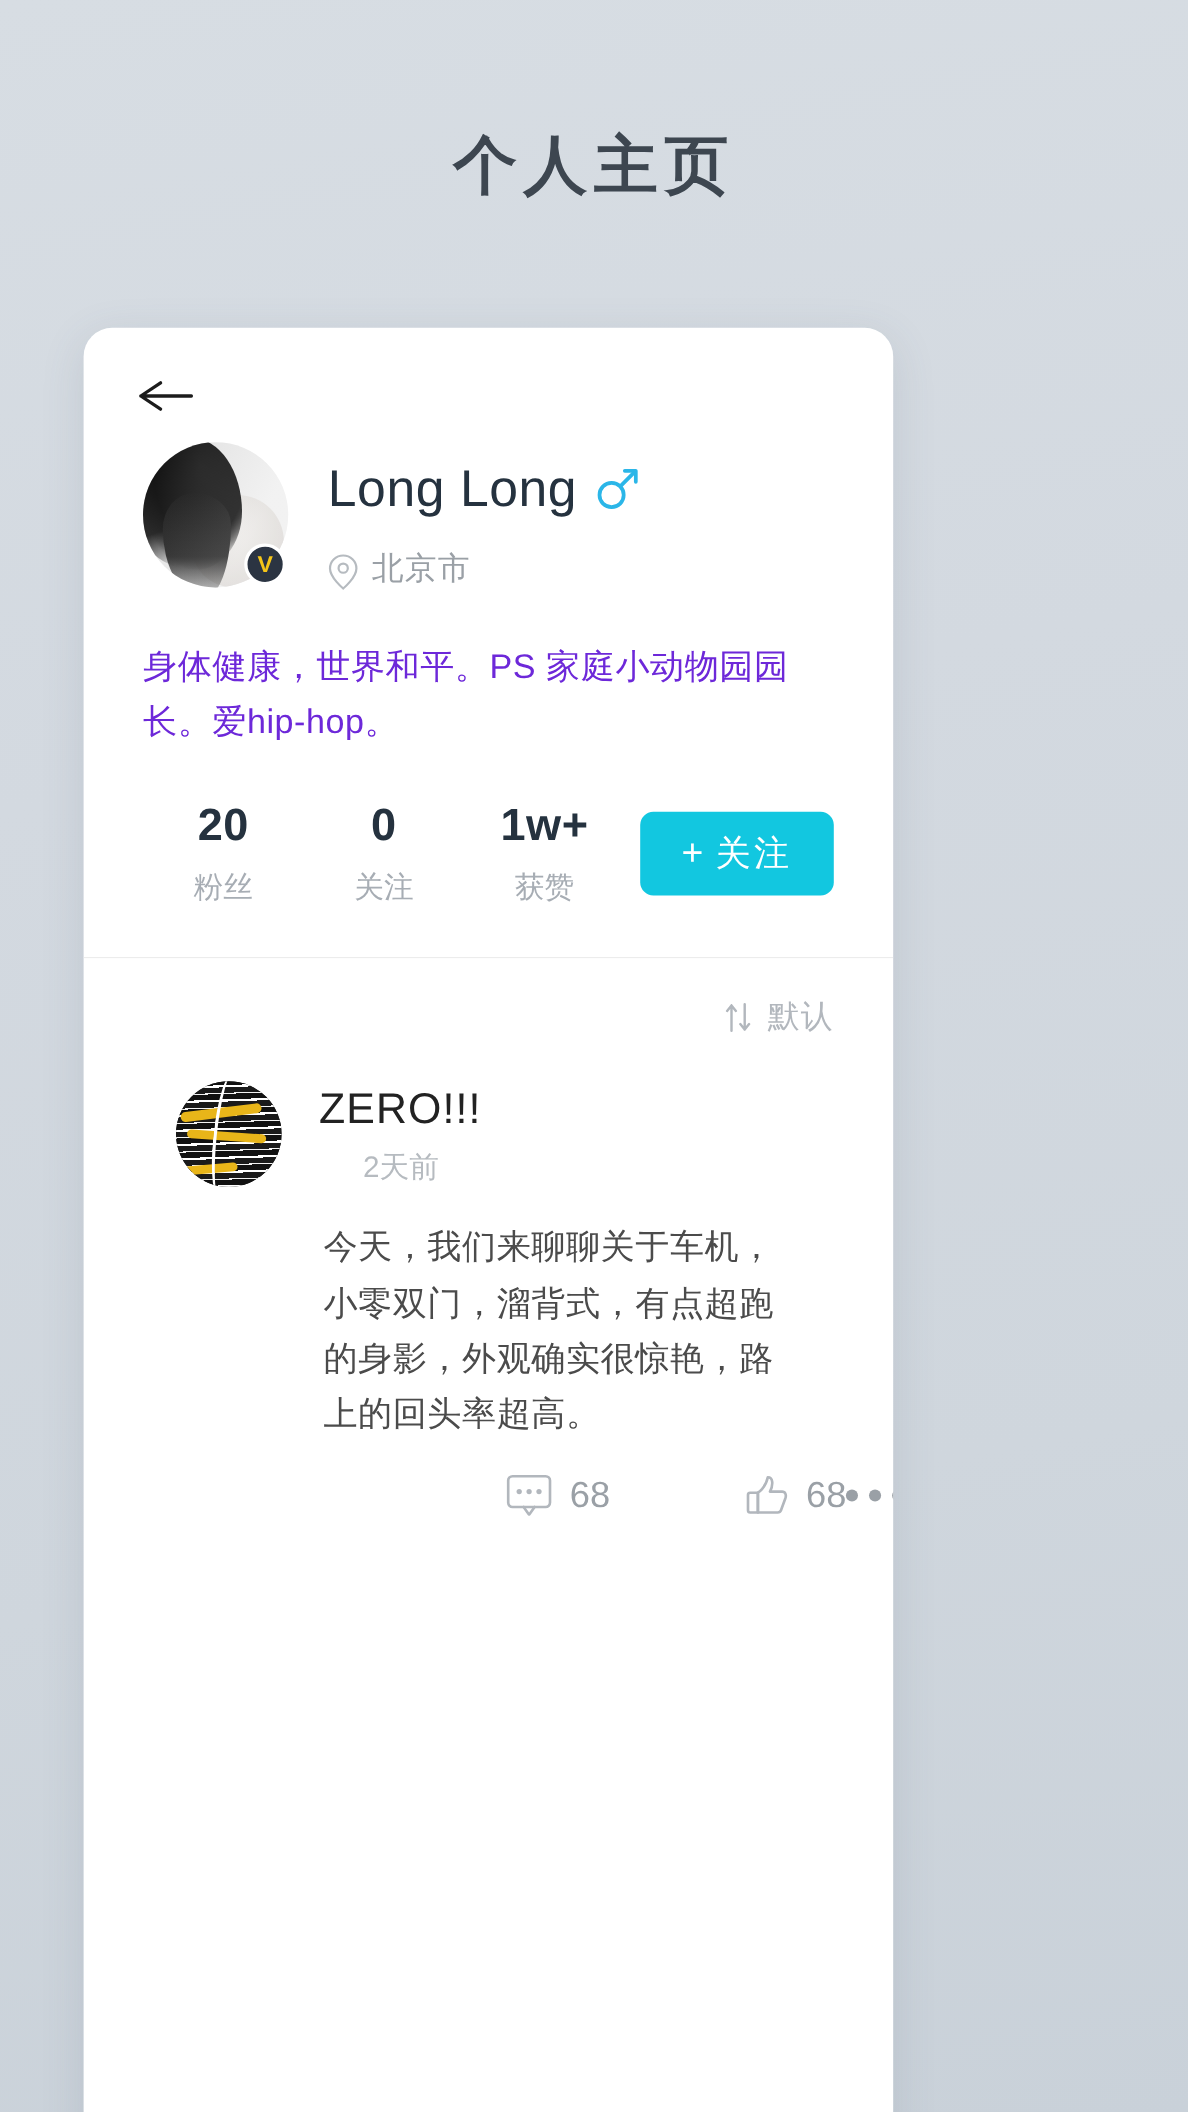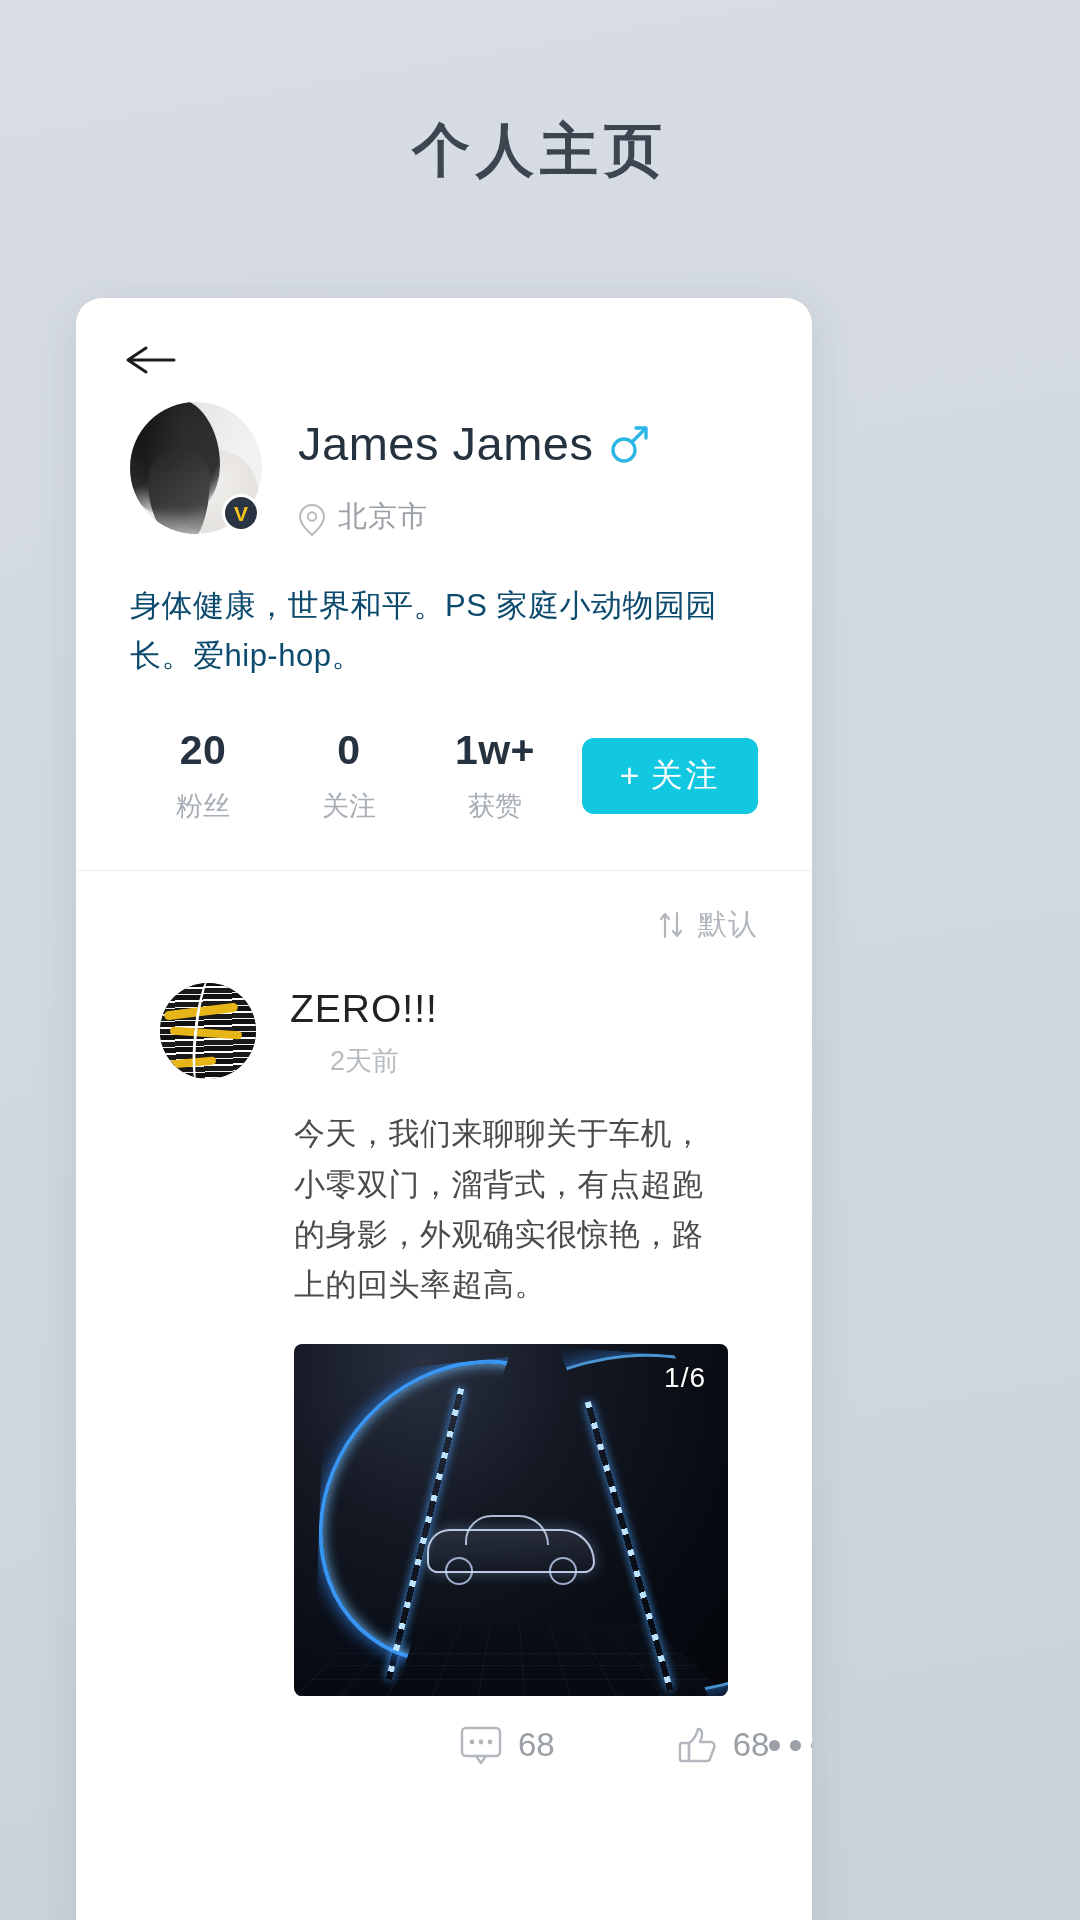--- a/index.html
+++ b/index.html
@@ -78,21 +78,21 @@
     font-size: 47px; color: #25323f; font-weight: 400; letter-spacing: .5px;
   }
   .gender-icon { margin-left: 16px; display: block; }
   .loc-row { display: flex; align-items: flex-end; margin-top: 26px; }
   .loc-icon { display: block; }
   .loc-text { font-size: 29px; color: #9aa0a6; margin-left: 12px; letter-spacing: 1px; }
 
   
   .bio {
     margin: 44px 54px 0 54px;
-    font-size: 31px; line-height: 1.62; color: #0c4a6e; letter-spacing: .5px;
+    font-size: 31px; line-height: 1.62; color: #6d28d9; letter-spacing: .5px;
   }
 
   
   .stats {
     display: flex; align-items: center;
     margin: 46px 54px 0 54px;
   }
   .stat { width: 146px; text-align: center; }
   .stat-num { font-size: 41px; color: #25323f; font-weight: 700; letter-spacing: .5px; }
   .stat-label { font-size: 27px; color: #a7adb4; margin-top: 14px; }
@@ -256,21 +256,21 @@
         <div class="skin"></div>
         <div class="hair"></div>
         <div class="hair2"></div>
         <div class="shade"></div>
       </div>
       <div class="verify-badge">V</div>
     </div>
 
     <div class="ident">
       <div class="name-row">
-        <div class="name">James James</div>
+        <div class="name">Long Long</div>
         <svg class="gender-icon" width="40" height="42" viewBox="0 0 40 42">
           <circle cx="15" cy="27" r="11" fill="none" stroke="#2bb6e8" stroke-width="3.4"></circle>
           <path d="M24 18 L36 6" stroke="#2bb6e8" stroke-width="3.4" stroke-linecap="round"></path>
           <path d="M27 5 H37 V15" fill="none" stroke="#2bb6e8" stroke-width="3.4" stroke-linecap="round" stroke-linejoin="round"></path>
         </svg>
       </div>
       <div class="loc-row">
         <svg class="loc-icon" width="28" height="34" viewBox="0 0 28 34">
           <path d="M14 2 C7.4 2 2 7.3 2 13.8 C2 22 14 32 14 32 C14 32 26 22 26 13.8 C26 7.3 20.6 2 14 2 Z" fill="none" stroke="#b6bbc0" stroke-width="2"></path>
           <circle cx="14" cy="13.5" r="4.2" fill="none" stroke="#b6bbc0" stroke-width="2"></circle>
@@ -321,34 +321,20 @@
         <div class="curve"></div>
       </div>
       <div class="post-meta">
         <div class="post-author">ZERO!!!</div>
         <div class="post-time">2天前</div>
       </div>
     </div>
 
     <div class="post-text">今天，我们来聊聊关于车机，小零双门，溜背式，有点超跑的身影，外观确实很惊艳，路上的回头率超高。</div>
 
-    <div class="post-media">
-      <div class="road"></div>
-      <div class="lighttrail trail-a"></div>
-      <div class="lighttrail trail-b"></div>
-      <div class="dots-l"></div>
-      <div class="dots-r"></div>
-      <div class="car">
-        <div class="roof"></div>
-        <div class="body"></div>
-        <div class="wheel w1"></div>
-        <div class="wheel w2"></div>
-      </div>
-      <div class="media-counter">1/6</div>
-    </div>
 
     <div class="actions">
       <div class="action act-comment">
         <svg width="42" height="38" viewBox="0 0 42 38">
           <rect x="2" y="2" width="38" height="28" rx="4" fill="none" stroke="#b2b7bd" stroke-width="2.4"></rect>
           <path d="M16 30 L21 37 L26 30" fill="none" stroke="#b2b7bd" stroke-width="2.4" stroke-linejoin="round" stroke-linecap="round"></path>
           <circle cx="12" cy="16" r="2.4" fill="#b2b7bd"></circle>
           <circle cx="21" cy="16" r="2.4" fill="#b2b7bd"></circle>
           <circle cx="30" cy="16" r="2.4" fill="#b2b7bd"></circle>
         </svg>

